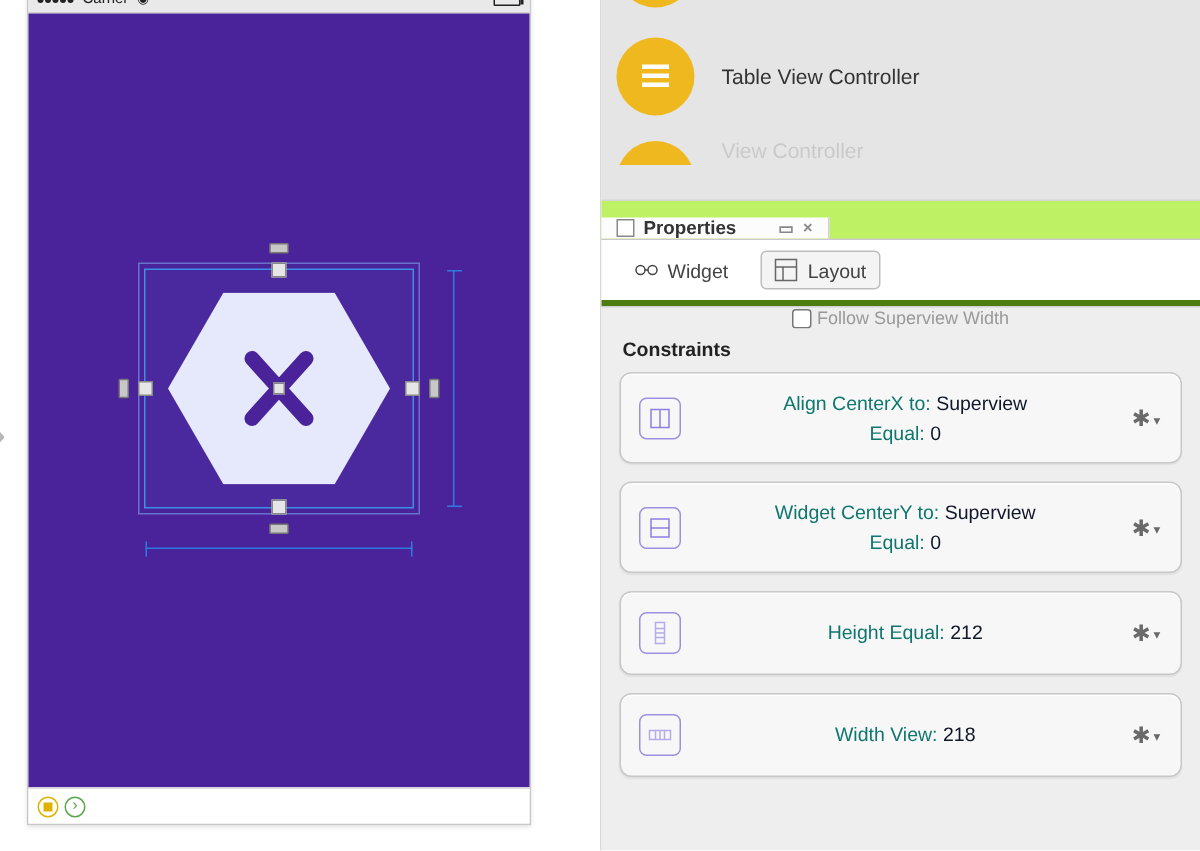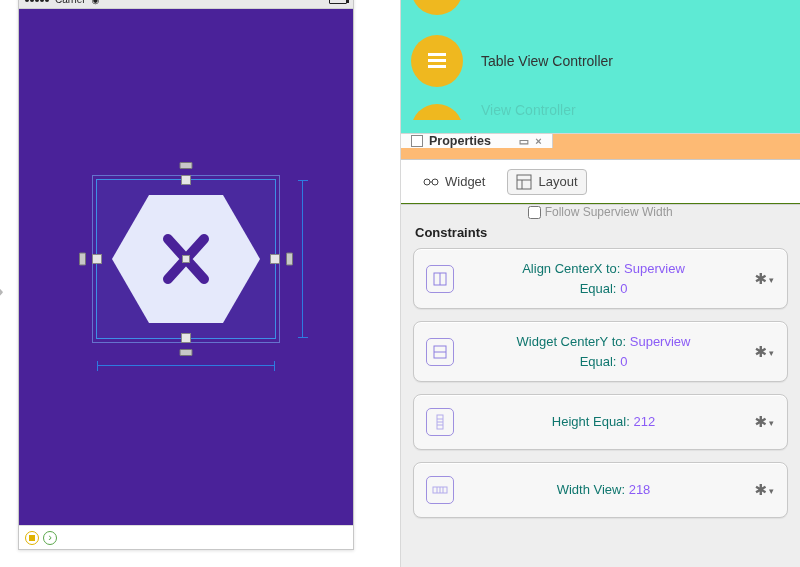--- a/index.html
+++ b/index.html
@@ -49,53 +49,53 @@
 
   .device-footer { position: absolute; left: 0; right: 0; bottom: 0; height: 24px; background: #fff; border-top: 1px solid #ddd; display:flex; align-items:center; padding:0 6px; gap:4px;}
   .ft-icon { width: 14px; height: 14px; border: 1px solid #e0b200; border-radius: 50%; display:flex; align-items:center; justify-content:center;}
   .ft-icon.sq::before { content:""; width:6px; height:6px; background:#e0b200; }
   .ft-icon.ar::before { content:"›"; color:#5aa64a; font-size:11px; line-height:1;}
   .ft-icon.ar { border-color:#5aa64a; }
 
   
   .right { position: absolute; left: 400px; top: 0; width: 400px; height: 567px; border-left: 1px solid #d8d8d8; background:#fff; }
 
-  .toolbox { height: 134px; background:#5eead4; border-bottom:1px solid #d5d5d5; padding: 10px 10px; overflow:hidden; }
+  .toolbox { height: 134px; background:#e5e5e5; border-bottom:1px solid #d5d5d5; padding: 0 10px; overflow:hidden; }
   .tool-row { display:flex; align-items:center; gap:18px; height:58px; }
   .tool-row.cut { height:40px; margin-top:-18px;}
   .tool-row.cut2 { height:40px; margin-top:10px; }
   .tool-ico { width:52px; height:52px; border-radius:50%; background:#efb81f; display:flex; align-items:center; justify-content:center; flex:0 0 auto;}
   .tool-ico.half { margin-top:-46px; }
   .tool-ico svg { width:24px; height:24px; }
   .tool-label { font-size:14px; color:#333; }
 
-  .tabs { height: 26px; display:flex; align-items:flex-start; border-bottom:1px solid #c9c9c9; background:#fdba74; font-size:12.5px; }
+  .tabs { height: 26px; display:flex; align-items:flex-end; border-bottom:1px solid #c9c9c9; background:#bef264; font-size:12.5px; }
   .tab { display:flex; align-items:center; gap:6px; padding:0 10px; border-right:1px solid #d0d0d0; color:#555; cursor:pointer; }
   .tab.active { background:#fcfcfc; font-weight:600; color:#333; }
   .tab .mini { width:12px; height:12px; border:1px solid #888; background:#fff; }
   .tab .ex { font-size:11px; color:#888; }
   .tab-gap { flex:1; }
 
-  .toolbar { height:44px; display:flex; align-items:center; gap:14px; padding:0 14px; border-bottom:1px solid #4d7c0f; background:#fff; font-size:13px; color:#444;}
+  .toolbar { height:44px; display:flex; align-items:center; gap:14px; padding:0 14px; border-bottom:4px solid #4d7c0f; background:#fff; font-size:13px; color:#444;}
   .seg { display:flex; align-items:center; gap:6px; padding:4px 8px; border-radius:4px; cursor:pointer; }
   .seg.sel { border:1px solid #bdbdbd; background:#f4f4f4; }
   .ico16 { width:16px; height:16px; display:inline-block; }
   .ico-widget svg, .ico-layout svg, .ico-events svg { width:16px; height:16px; }
 
   .props { position:absolute; left:0; right:0; top: 204px; bottom:0; background:#eeeeee; border-top:1px solid #d2d2d2; padding:6px 0 0; overflow:hidden;}
   .follow { font-size:12px; color:#999; text-align:center; margin-top:-6px; height:14px; overflow:hidden;}
   .follow input { vertical-align:middle; }
   .grp-title { font-size:13px; font-weight:700; color:#222; padding:6px 14px 8px; }
 
   .card { margin:0 12px 12px; background:#f7f7f7; border:1px solid #c8c8c8; border-radius:8px; box-shadow: inset 0 1px 0 #fff, 0 1px 1px rgba(0,0,0,.06); padding:10px 12px; display:flex; align-items:center; gap:10px; min-height:56px;}
   .card .c-ico { width:28px; height:28px; border:1px solid #9e8fe0; border-radius:5px; display:flex; align-items:center; justify-content:center; flex:0 0 auto;}
   .card .c-ico svg { width:16px; height:16px; }
   .card .mid { flex:1; text-align:center; font-size:13px; color:#444; line-height:1.5;}
   .card .mid .lbl { color:#0f766e; }
-  .card .mid .val { color:#8b5cf6; margin-left:0;}
+  .card .mid .val { color:#0f172a; margin-left:0;}
   .card .gear { width:22px; color:#6a6a6a; text-align:center; font-size:15px; cursor:pointer; flex:0 0 auto;}
   .card .gear .dd { font-size:9px; vertical-align:middle; margin-left:2px;}
 </style>
 </head>
 <body>
 
 <div class="canvas-wrap">
   <div class="arrow-left">›</div>
 
   <div class="device">

